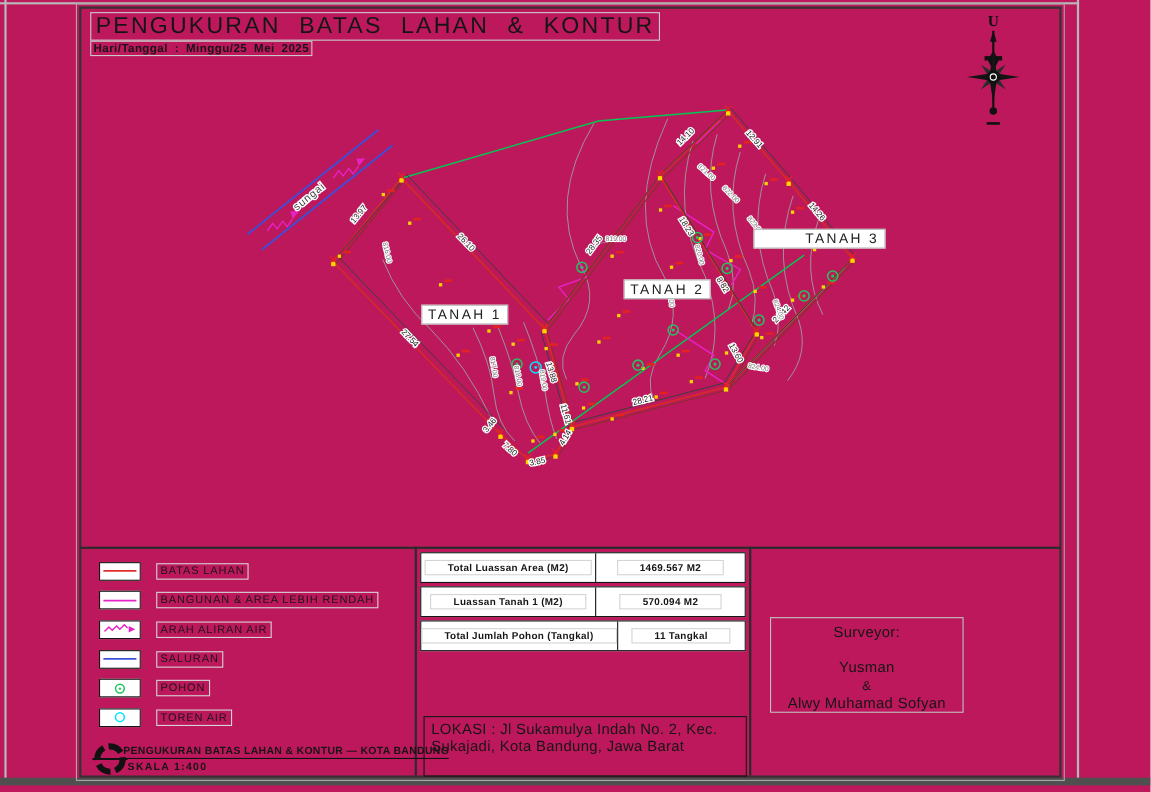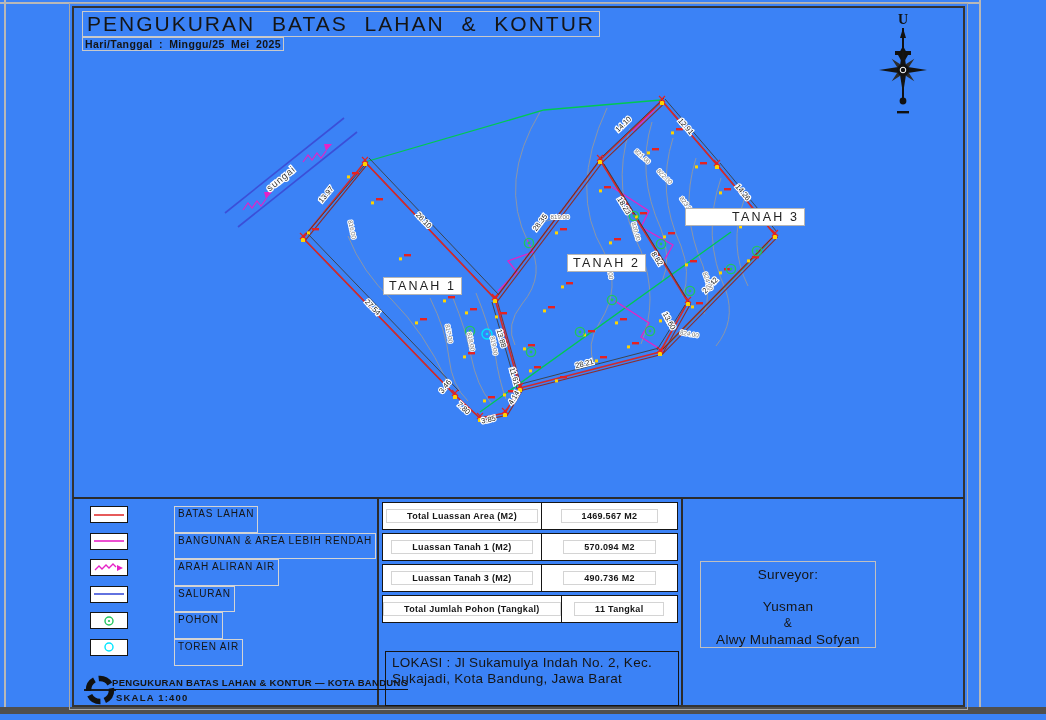--- a/index.html
+++ b/index.html
@@ -1,16 +1,16 @@
 <!DOCTYPE html>
 <html><head>
 <meta charset="utf-8">
 <style>
   html,body{margin:0;padding:0;background:#fff;}
-  #sheet{position:relative;width:1046px;height:720px;background:#3b82f6;overflow:hidden;
+  #sheet{position:relative;width:1046px;height:720px;background:#be185d;overflow:hidden;
          font-family:"Liberation Sans",sans-serif;color:#151515;}
   .abs{position:absolute;}
   
   .pg-left{left:4px;top:0;width:2px;height:708px;background:#b8b8b8;}
   .pg-top{left:0;top:2px;width:981px;height:2px;background:#b8b8b8;}
   .pg-right{left:979px;top:0;width:2px;height:708px;background:#b8b8b8;}
   .pg-bottom{left:0;top:707px;width:1046px;height:7px;background:#4f4f4f;}
   
   .frame{left:72px;top:6px;width:889px;height:697px;border:2px solid #333;
          outline:1px solid #a8a8a8;outline-offset:2px;}
@@ -20,21 +20,21 @@
   
   .title{left:82px;top:11px;font-size:21px;letter-spacing:2px;word-spacing:9px;
          border:1px solid #c9c9c9;padding:0 4px;white-space:nowrap;}
   .dateline{left:82px;top:37px;font-size:10.5px;font-weight:700;letter-spacing:.4px;
          word-spacing:3px;border:1px solid #c9c9c9;padding:0 2px;white-space:nowrap;}
   
   .parcel-label{background:#fff;border:1px solid #b5b5b5;padding:1px 5px;
          font-size:12.5px;letter-spacing:2.2px;color:#222;white-space:nowrap;}
   
   .legend{left:90px;top:506px;}
-  .leg-row{display:flex;height:26.6px;gap:32px;}
+  .leg-row{display:flex;align-items:center;height:26.6px;}
   .leg-box{width:36px;height:15px;border:1.6px solid #151515;display:flex;
            align-items:center;justify-content:center;margin-right:14px;flex:0 0 auto;background:#fff;}
   .leg-label{font-size:10px;letter-spacing:.8px;border:1px solid #d4d4d4;
              padding:1px 3px;white-space:nowrap;font-weight:500;}
   
   .tbl{left:382px;top:502px;width:297px;}
   .tbl-row{display:flex;width:294px;height:26px;border:1.5px solid #151515;
            margin-bottom:3px;background:#fff;align-items:stretch;}
   .tbl-label{flex:0 0 158px;border-right:1.5px solid #151515;display:flex;
              align-items:center;justify-content:center;}
@@ -413,28 +413,20 @@
     <div class="tbl-row">
       <div class="tbl-label">
           <span>Luassan Tanah 1 (M2)</span>
         </div>
       <div class="tbl-value">
           <span>570.094 M2</span>
         </div>
     </div>
     <div class="tbl-row">
       <div class="tbl-label">
-          <span>Luassan Tanah 3 (M2)</span>
-        </div>
-      <div class="tbl-value">
-          <span>490.736 M2</span>
-        </div>
-    </div>
-    <div class="tbl-row">
-      <div class="tbl-label">
           <span>Total Jumlah Pohon (Tangkal)</span>
         </div>
       <div class="tbl-value">
           <span>11 Tangkal</span>
         </div>
     </div>
   </div>
 
   <div class="abs lokasi">LOKASI : Jl Sukamulya Indah No. 2, Kec. Sukajadi, Kota Bandung, Jawa Barat</div>
 

